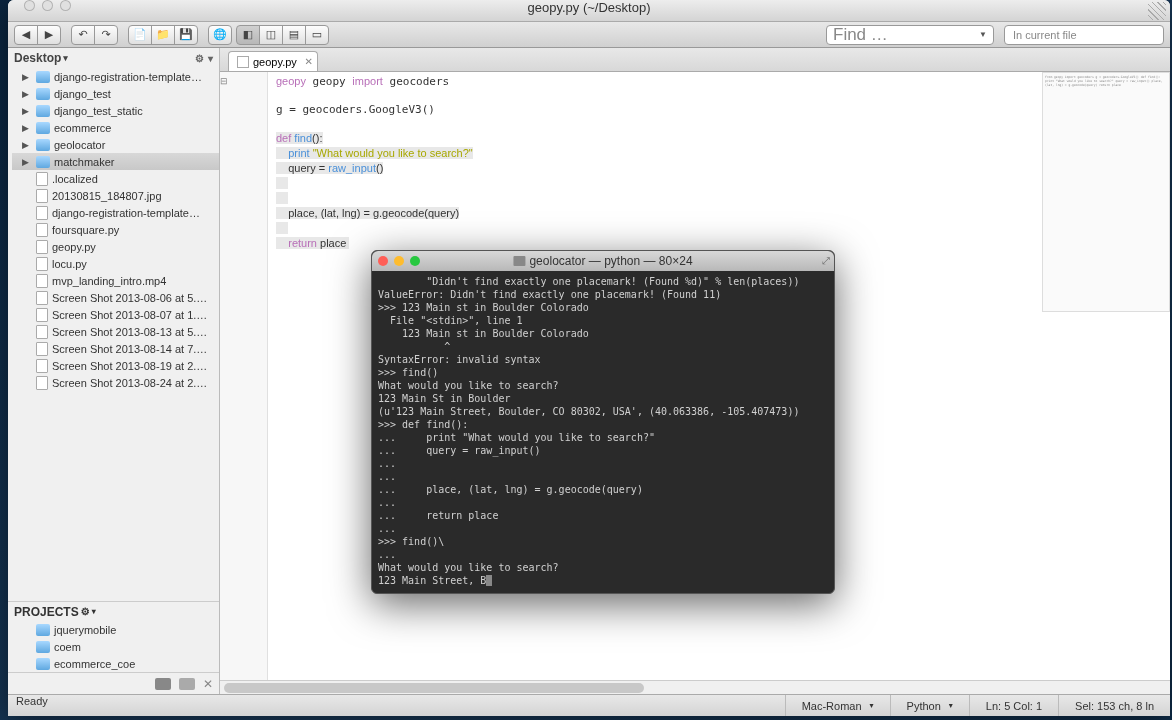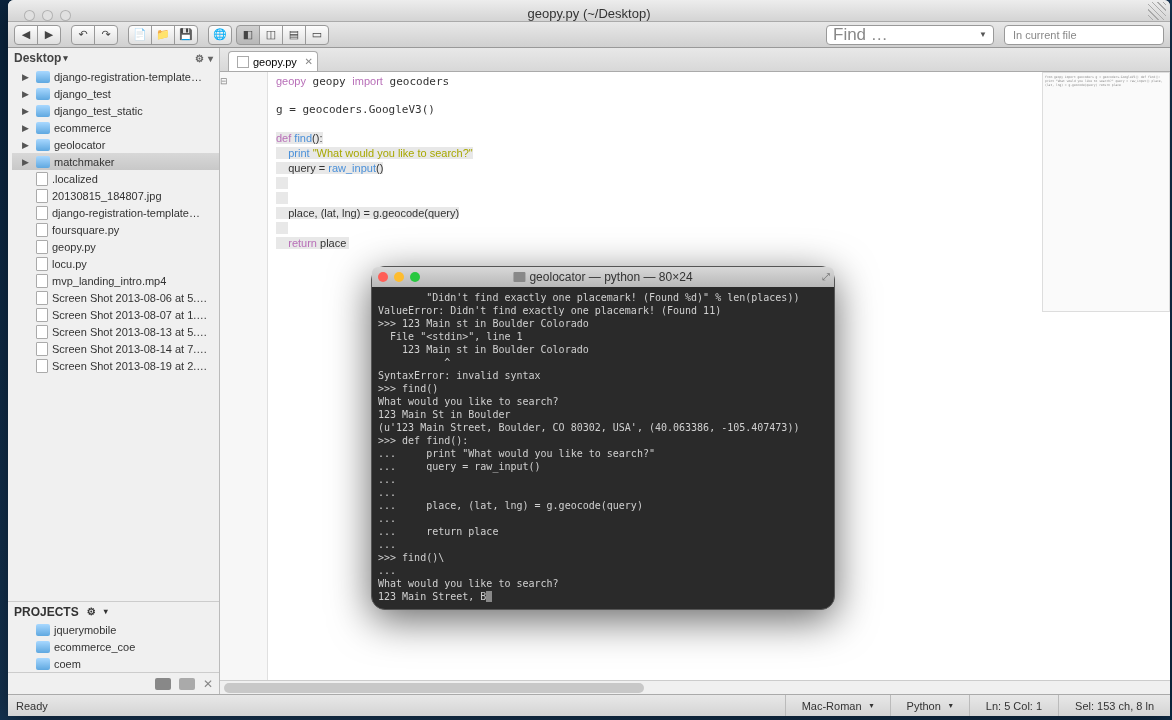--- a/index.html
+++ b/index.html
@@ -1,20 +1,20 @@
 <!DOCTYPE html>
 <html><head>
   <meta charset="utf-8">
   <style>
     * { margin: 0; padding: 0; box-sizing: border-box; font-family: "Helvetica Neue", Arial, sans-serif; }
     body { width: 1172px; height: 720px; background: linear-gradient(135deg, #0a2540 0%, #1a3a5a 50%, #0f2d4a 100%); overflow: hidden; position: relative; }
     
     .main-window { position: absolute; left: 8px; top: 0; width: 1162px; height: 716px; background: #f0f0f0; border-radius: 6px 6px 0 0; box-shadow: 0 5px 30px rgba(0,0,0,0.5); }
     
-    .titlebar { height: 22px; background: linear-gradient(#ededed, #d4d4d4); border-radius: 6px 6px 0 0; border-bottom: 1px solid #aaa; display: flex; align-items: flex-end; padding: 0 16px; position: relative; }
+    .titlebar { height: 22px; background: linear-gradient(#ededed, #d4d4d4); border-radius: 6px 6px 0 0; border-bottom: 1px solid #aaa; display: flex; align-items: flex-start; padding: 0 16px; position: relative; }
     .traffic-lights { display: flex; gap: 7px; }
     .tlight { width: 11px; height: 11px; border-radius: 50%; border: 0.5px solid rgba(0,0,0,0.2); }
     .tlight.close { background: #e0e0e0; }
     .tlight.min { background: #e0e0e0; }
     .tlight.max { background: #e0e0e0; }
     .titlebar-title { position: absolute; left: 50%; transform: translateX(-50%); font-size: 13px; color: #333; }
     .titlebar-grip { position: absolute; right: 4px; top: 2px; width: 18px; height: 18px; background: repeating-linear-gradient(45deg, transparent, transparent 3px, #aaa 3px, #aaa 4px); }
     
     .toolbar { height: 26px; background: linear-gradient(#e8e8e8, #d0d0d0); border-bottom: 1px solid #999; display: flex; align-items: center; padding: 0 6px; gap: 4px; }
     .tb-group { display: flex; gap: 0; margin-right: 6px; }
@@ -33,21 +33,21 @@
     .sidebar { width: 212px; background: #f0f0f0; border-right: 1px solid #bbb; display: flex; flex-direction: column; font-size: 12px; color: #333; overflow: hidden; }
     .sidebar-header { height: 20px; display: flex; align-items: center; padding: 0 6px; font-weight: bold; color: #444; font-size: 12px; }
     .sidebar-header-tools { margin-left: auto; display: flex; gap: 4px; font-size: 10px; color: #666; }
     .file-tree { flex: 1; overflow: hidden; padding-left: 4px; }
     .tree-item { display: flex; align-items: center; height: 17px; padding-left: 10px; gap: 4px; white-space: nowrap; overflow: hidden; text-overflow: ellipsis; font-size: 11px; }
     .tree-item .arrow { width: 10px; font-size: 9px; color: #555; }
     .tree-item .folder-icon { width: 14px; height: 12px; background: linear-gradient(#a8d8ff, #5fa8e0); border-radius: 2px; }
     .tree-item .file-icon { width: 12px; height: 14px; background: #fff; border: 1px solid #aaa; border-radius: 1px; }
     .tree-item.selected { background: linear-gradient(#d8d8d8, #c8c8c8); }
     
-    .projects-header { height: 20px; border-top: 1px solid #ccc; display: flex; align-items: center; padding: 0 6px; font-weight: bold; font-size: 12px; gap: 8px; }
+    .projects-header { height: 20px; border-top: 1px solid #ccc; display: flex; align-items: center; padding: 0 6px; font-weight: bold; font-size: 12px; gap: 2px; }
     .projects-tree { padding-left: 4px; }
     
     .sidebar-footer { height: 22px; border-top: 1px solid #ccc; display: flex; align-items: center; justify-content: flex-end; padding: 0 6px; gap: 8px; }
     .sidebar-footer .ficon { width: 16px; height: 12px; background: #888; border-radius: 2px; }
     .sidebar-footer .close { font-size: 12px; color: #888; }
     
     .editor-area { flex: 1; display: flex; flex-direction: column; background: #fff; position: relative; }
     .tabs { height: 24px; background: linear-gradient(#e8e8e8, #d8d8d8); border-bottom: 1px solid #aaa; display: flex; align-items: flex-end; padding-left: 8px; }
     .tab { height: 20px; background: #fff; border: 1px solid #aaa; border-bottom: none; border-radius: 4px 4px 0 0; padding: 0 20px 0 8px; display: flex; align-items: center; font-size: 11px; gap: 4px; position: relative; }
     .tab-icon { width: 12px; height: 12px; background: #fff; border: 1px solid #aaa; }
@@ -61,27 +61,27 @@
     .kw { color: #b86fb8; }
     .fn { color: #4a90d9; }
     .str { color: #a8a800; }
     .hl { background: #e8e8e8; }
     
     .minimap { position: absolute; right: 0; top: 24px; width: 128px; height: 240px; border: 1px solid #ddd; background: #fafafa; font-family: monospace; font-size: 3px; color: #888; padding: 2px; line-height: 4px; overflow: hidden; }
     
     .hscroll { height: 14px; background: #f0f0f0; border-top: 1px solid #ccc; }
     .hscroll-thumb { height: 10px; margin: 2px 0 0 4px; width: 420px; background: #c8c8c8; border-radius: 5px; }
     
-    .statusbar { height: 22px; background: linear-gradient(#e8e8e8, #d4d4d4); border-top: 1px solid #aaa; display: flex; align-items: center; font-size: 11px; color: #333; }
+    .statusbar { height: 22px; background: linear-gradient(#e8e8e8, #d4d4d4); border-top: 1px solid #aaa; display: flex; align-items: flex-start; font-size: 11px; color: #333; }
     .statusbar .left { padding: 0 8px; flex: 1; }
     .statusbar .cell { padding: 0 16px; border-left: 1px solid #bbb; height: 100%; display: flex; align-items: center; gap: 4px; }
     .statusbar .drop::after { content: "▾"; font-size: 8px; margin-left: 4px; }
     
     
-    .terminal-window { position: absolute; left: 371px; top: 266px; width: 464px; height: 344px; background: #2a2a2a; border-radius: 14px; box-shadow: 0 10px 40px rgba(0,0,0,0.6); border: 1px solid #555; z-index: 100; }
+    .terminal-window { position: absolute; left: 371px; top: 250px; width: 464px; height: 344px; background: #2a2a2a; border-radius: 6px; box-shadow: 0 10px 40px rgba(0,0,0,0.6); border: 1px solid #555; z-index: 100; }
     .term-titlebar { height: 20px; background: linear-gradient(#d8d8d8, #b8b8b8); border-radius: 6px 6px 0 0; display: flex; align-items: center; padding: 0 6px; position: relative; }
     .term-lights { display: flex; gap: 6px; }
     .term-lights .tl { width: 10px; height: 10px; border-radius: 50%; }
     .term-lights .cl { background: #ff5f57; }
     .term-lights .mn { background: #febc2e; }
     .term-lights .mx { background: #28c840; }
     .term-title { position: absolute; left: 50%; transform: translateX(-50%); font-size: 12px; color: #333; display: flex; align-items: center; gap: 4px; }
     .term-folder-icon { width: 12px; height: 10px; background: #888; border-radius: 1px; }
     .term-expand { position: absolute; right: 4px; font-size: 10px; color: #666; }
     .term-content { font-family: Menlo, monospace; font-size: 10px; line-height: 13px; color: #d0d0d0; padding: 4px 6px; white-space: pre; overflow: hidden; }
@@ -227,41 +227,46 @@
         <div class="tree-item">
             <span class="arrow"></span>
             <span class="file-icon"></span>
             <span>Screen Shot 2013-08-14 at 7.…</span>
           </div>
         <div class="tree-item">
             <span class="arrow"></span>
             <span class="file-icon"></span>
             <span>Screen Shot 2013-08-19 at 2.…</span>
           </div>
+        <div class="tree-item">
+            <span class="arrow"></span>
+            <span class="file-icon"></span>
+            <span>Screen Shot 2013-08-24 at 2.…</span>
+          </div>
       </div>
       <div class="projects-header">
         <span>PROJECTS</span>
         <span style="font-size:10px;">⚙</span>
         <span style="font-size:8px;">▾</span>
       </div>
       <div class="projects-tree">
         <div class="tree-item">
             <span class="arrow"></span>
             <span class="folder-icon"></span>
             <span>jquerymobile</span>
           </div>
         <div class="tree-item">
             <span class="arrow"></span>
             <span class="folder-icon"></span>
+            <span>coem</span>
+          </div>
+        <div class="tree-item">
+            <span class="arrow"></span>
+            <span class="folder-icon"></span>
             <span>ecommerce_coe</span>
-          </div>
-        <div class="tree-item">
-            <span class="arrow"></span>
-            <span class="folder-icon"></span>
-            <span>coem</span>
           </div>
       </div>
       <div class="sidebar-footer">
         <div class="ficon"></div>
         <div class="ficon" style="background:#aaa;"></div>
         <div class="close">✕</div>
       </div>
     </div>
 
     <div class="editor-area">

